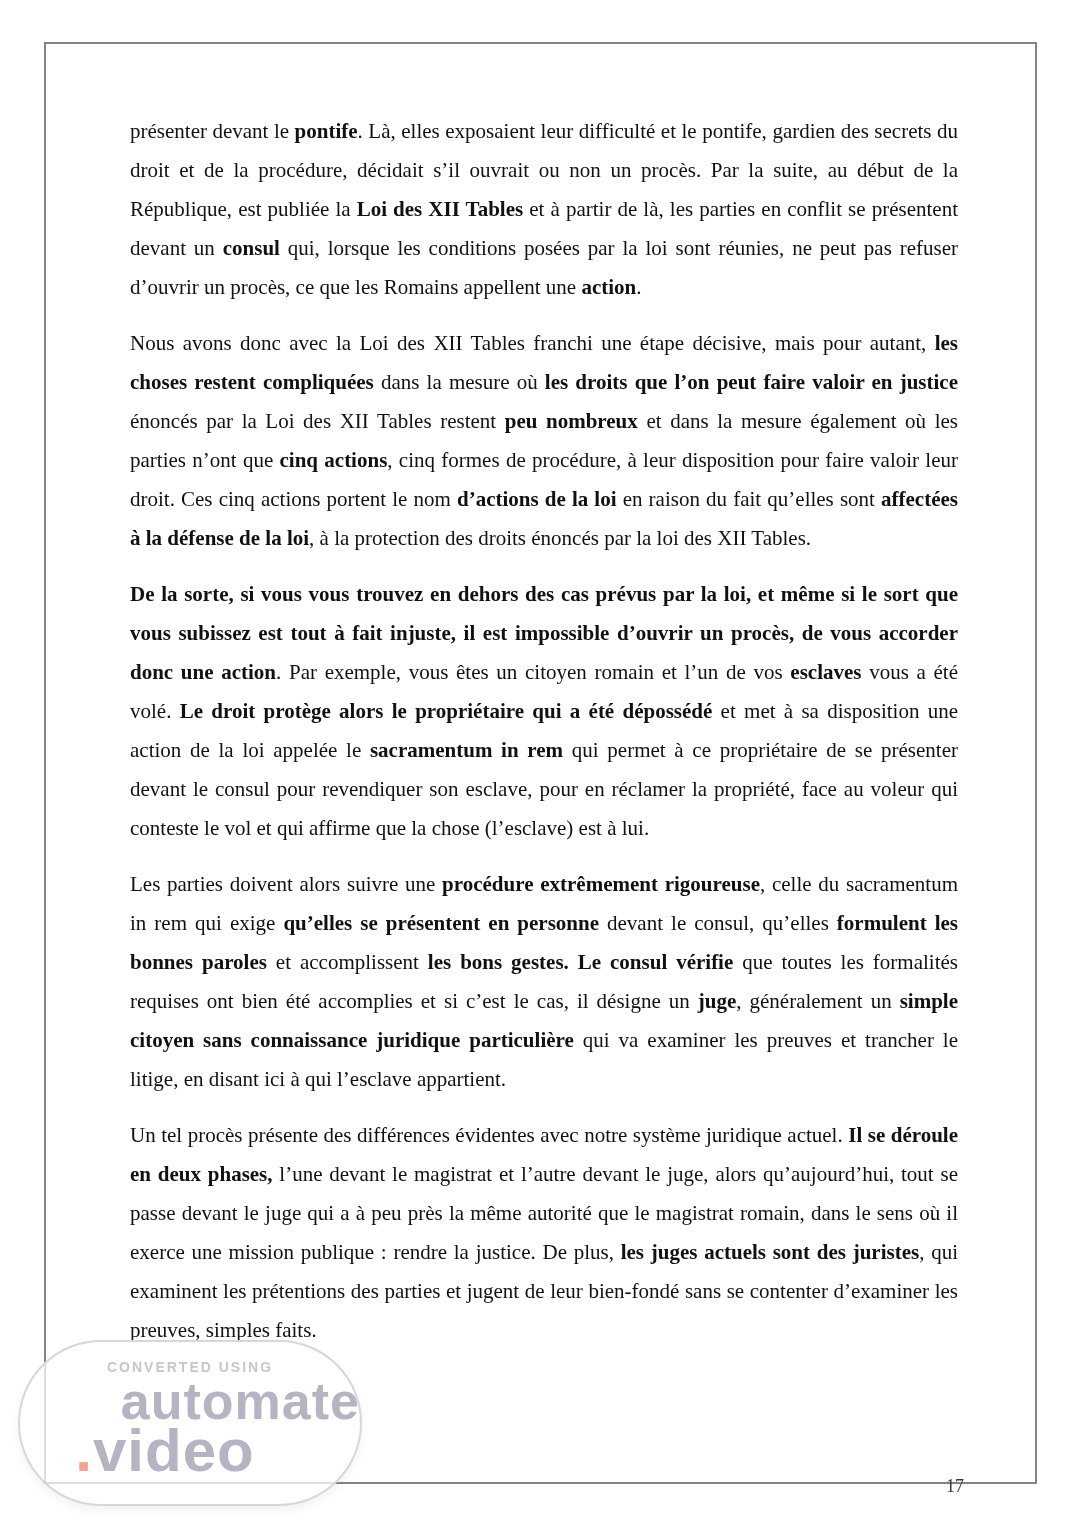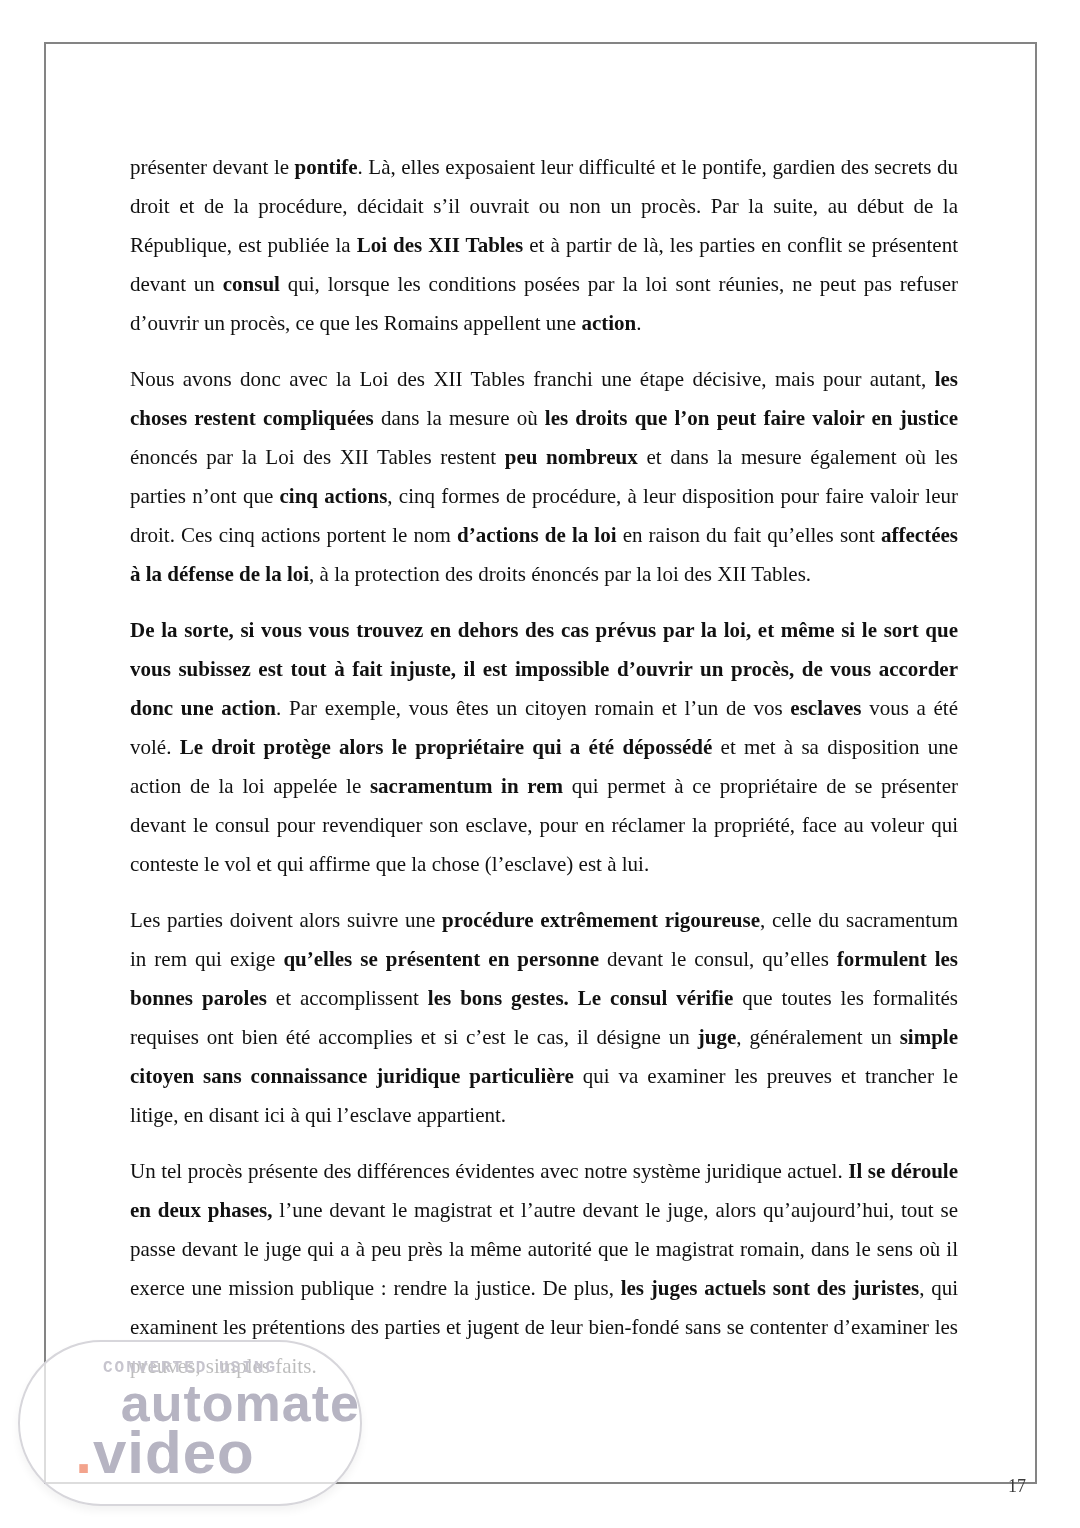--- a/index.html
+++ b/index.html
@@ -24,55 +24,53 @@
   }
   .doc-body {
     position: absolute;
     left: 84px;
     top: 68px;
     width: 828px;
     color: #111111;
     font-size: 21px;
     line-height: 39px;
     text-align: justify;
-    margin-top: 36px;
   }
   .para { margin: 0 0 17px 0; }
   .para span.b { font-weight: bold; }
   .para span.i { }
   .page-number {
     position: absolute;
     left: 900px;
     top: 1432px;
     width: 80px;
-    text-align: right;
+    text-align: left;
     font-size: 18px;
     color: #3a3a3a;
   }
   .watermark {
     position: absolute;
     left: 18px;
     top: 1340px;
     width: 344px;
     height: 166px;
     border: 2px solid #d7d6db;
     border-radius: 90px;
     background: rgba(255, 255, 255, 0.72);
     box-shadow: 0 5px 9px rgba(0, 0, 0, 0.05);
     font-family: "Liberation Sans", sans-serif;
     overflow: hidden;
   }
   .wm-label {
     margin-top: 17px;
     text-align: center;
-    font-size: 16px;
+    font-size: 14px;
     font-weight: bold;
     letter-spacing: 2px;
     color: #c7c5ce;
-    font-family: Liberation Mono, monospace;
   }
   .wm-brand {
     margin-top: 2px;
     text-align: right;
     font-size: 52px;
     font-weight: bold;
     letter-spacing: 1px;
     color: #b6b4c2;
     line-height: 48px;
   }

